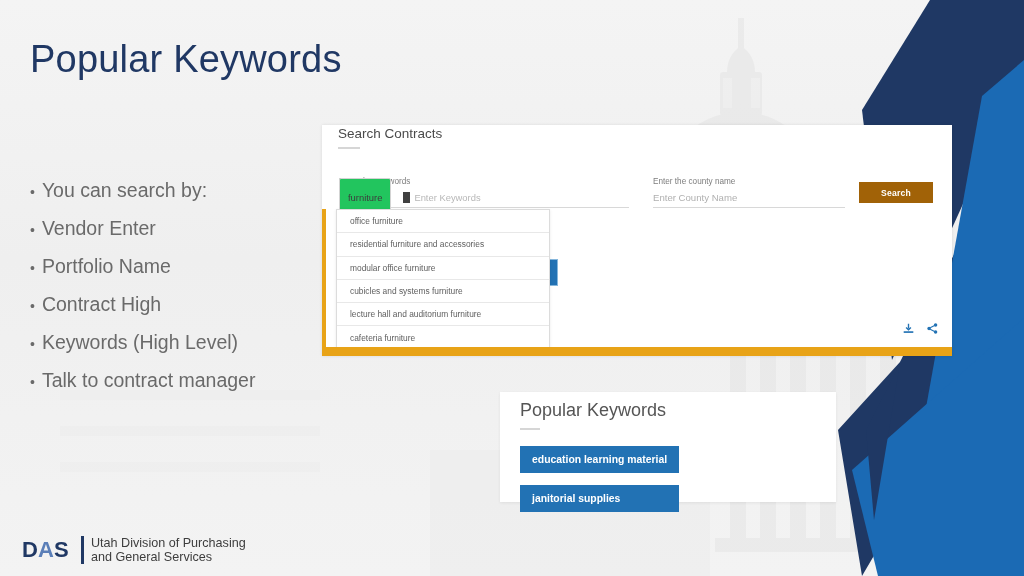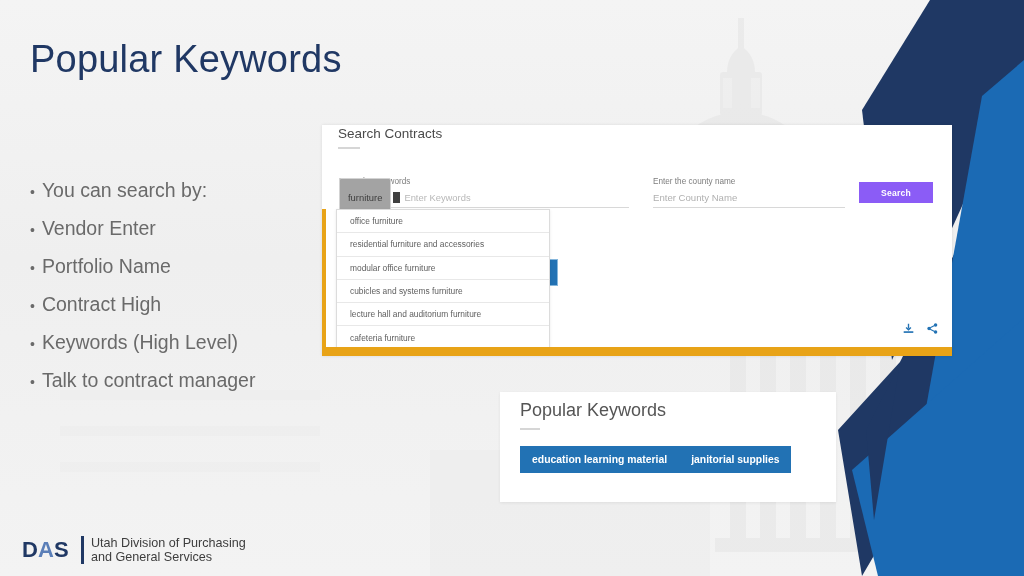--- a/index.html
+++ b/index.html
@@ -129,27 +129,27 @@
     position: absolute;
     left: 17px;
     top: 63px;
     width: 290px;
     height: 19px;
     border-bottom: 1px solid #d8d8d8;
     display: flex;
     align-items: center;
   }
   .chip {
-    background: #a3a3a3;
+    background: #22c55e;
     border: 1px solid #d3d3d3;
     border-radius: 2px;
     font-size: 9.4px;
     color: #3d3d3d;
     padding: 13px 8px;
-    margin-right: 2px;
+    margin-right: 12px;
   }
   .kw-input {
     font-size: 9.4px;
     color: #b7b7b7;
     border-left: 7px solid #404040;
     padding-left: 4px;
   }
 
   .cty-row {
     position: absolute;
@@ -165,21 +165,21 @@
     font-size: 9.6px;
     color: #b0b0b0;
   }
 
   .search-btn {
     position: absolute;
     left: 537px;
     top: 57px;
     width: 74px;
     height: 21px;
-    background: #8b5cf6;
+    background: #a16207;
     color: #ffffff;
     font-size: 8.6px;
     font-weight: bold;
     display: flex;
     align-items: center;
     justify-content: center;
     letter-spacing: 0.2px;
   }
 
   
@@ -263,21 +263,22 @@
     top: 36px;
     width: 20px;
     height: 2px;
     background: #d6d6d6;
   }
   .pk-buttons {
     position: absolute;
     left: 20px;
     top: 54px;
     display: flex;
-    gap: 0;
+    gap: 12px;
+    flex-direction: column;
   }
   .pk-btn {
     background: #2272b4;
     color: #ffffff;
     font-size: 10.4px;
     font-weight: bold;
     padding: 8px 12px;
     white-space: nowrap;
   }
 

